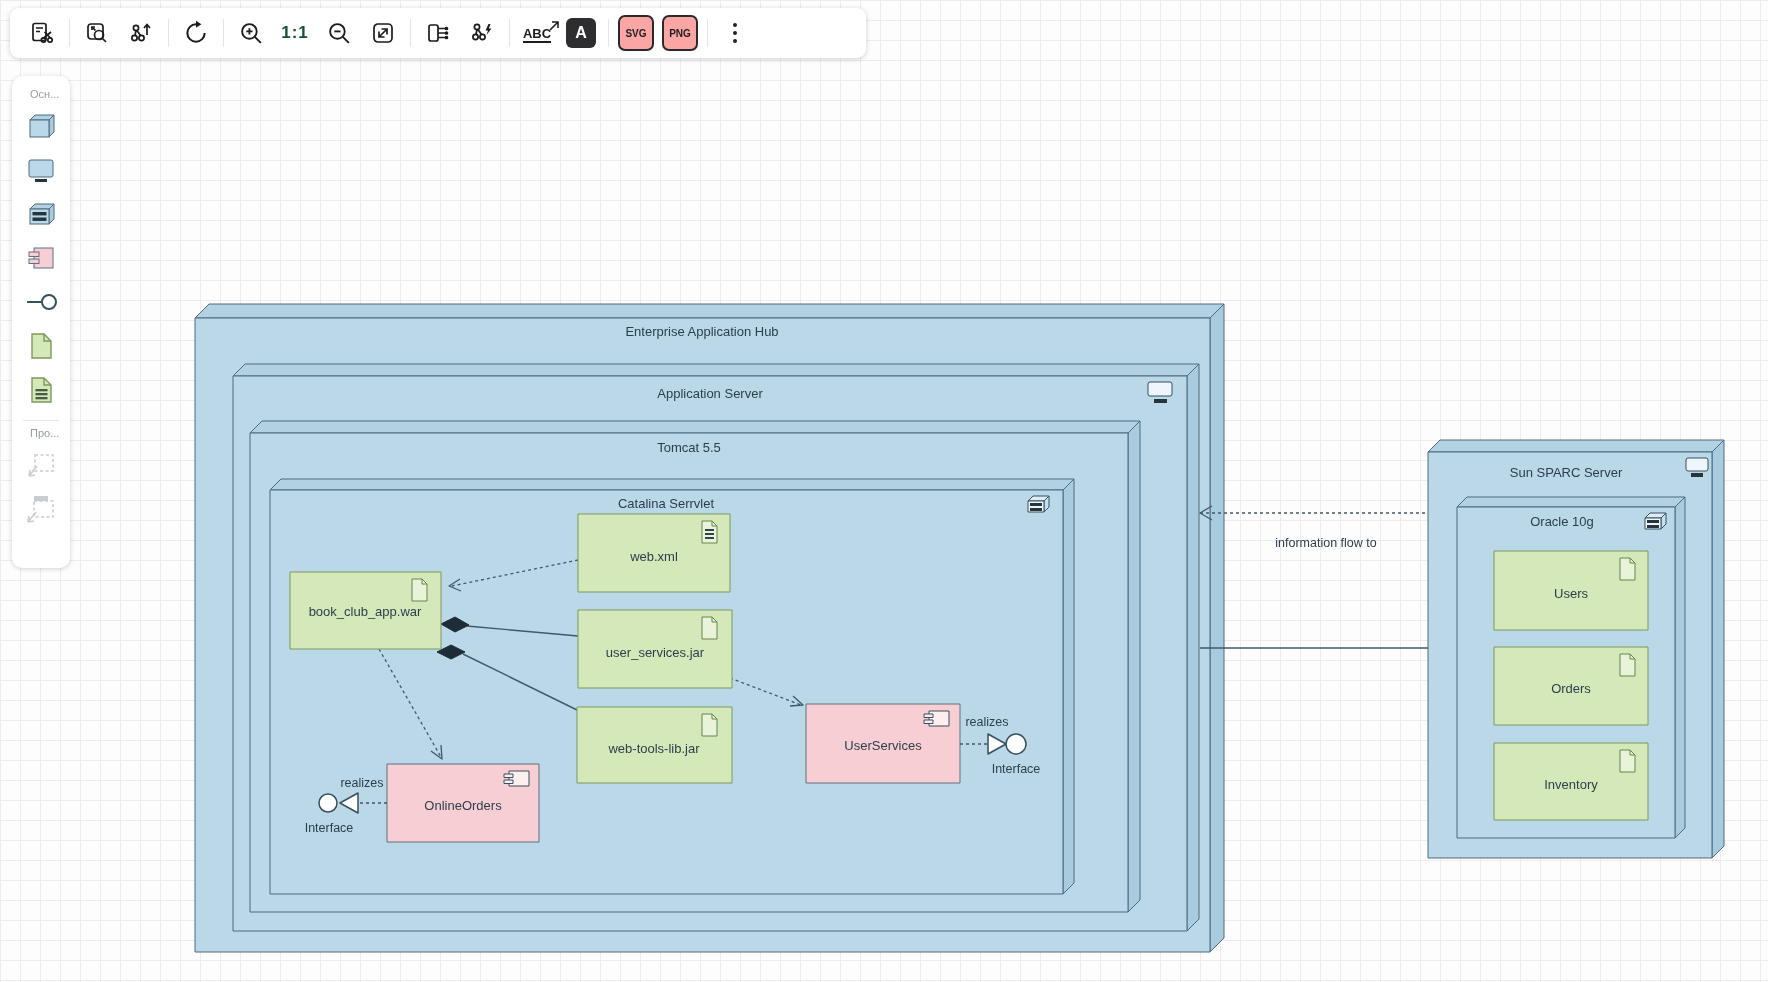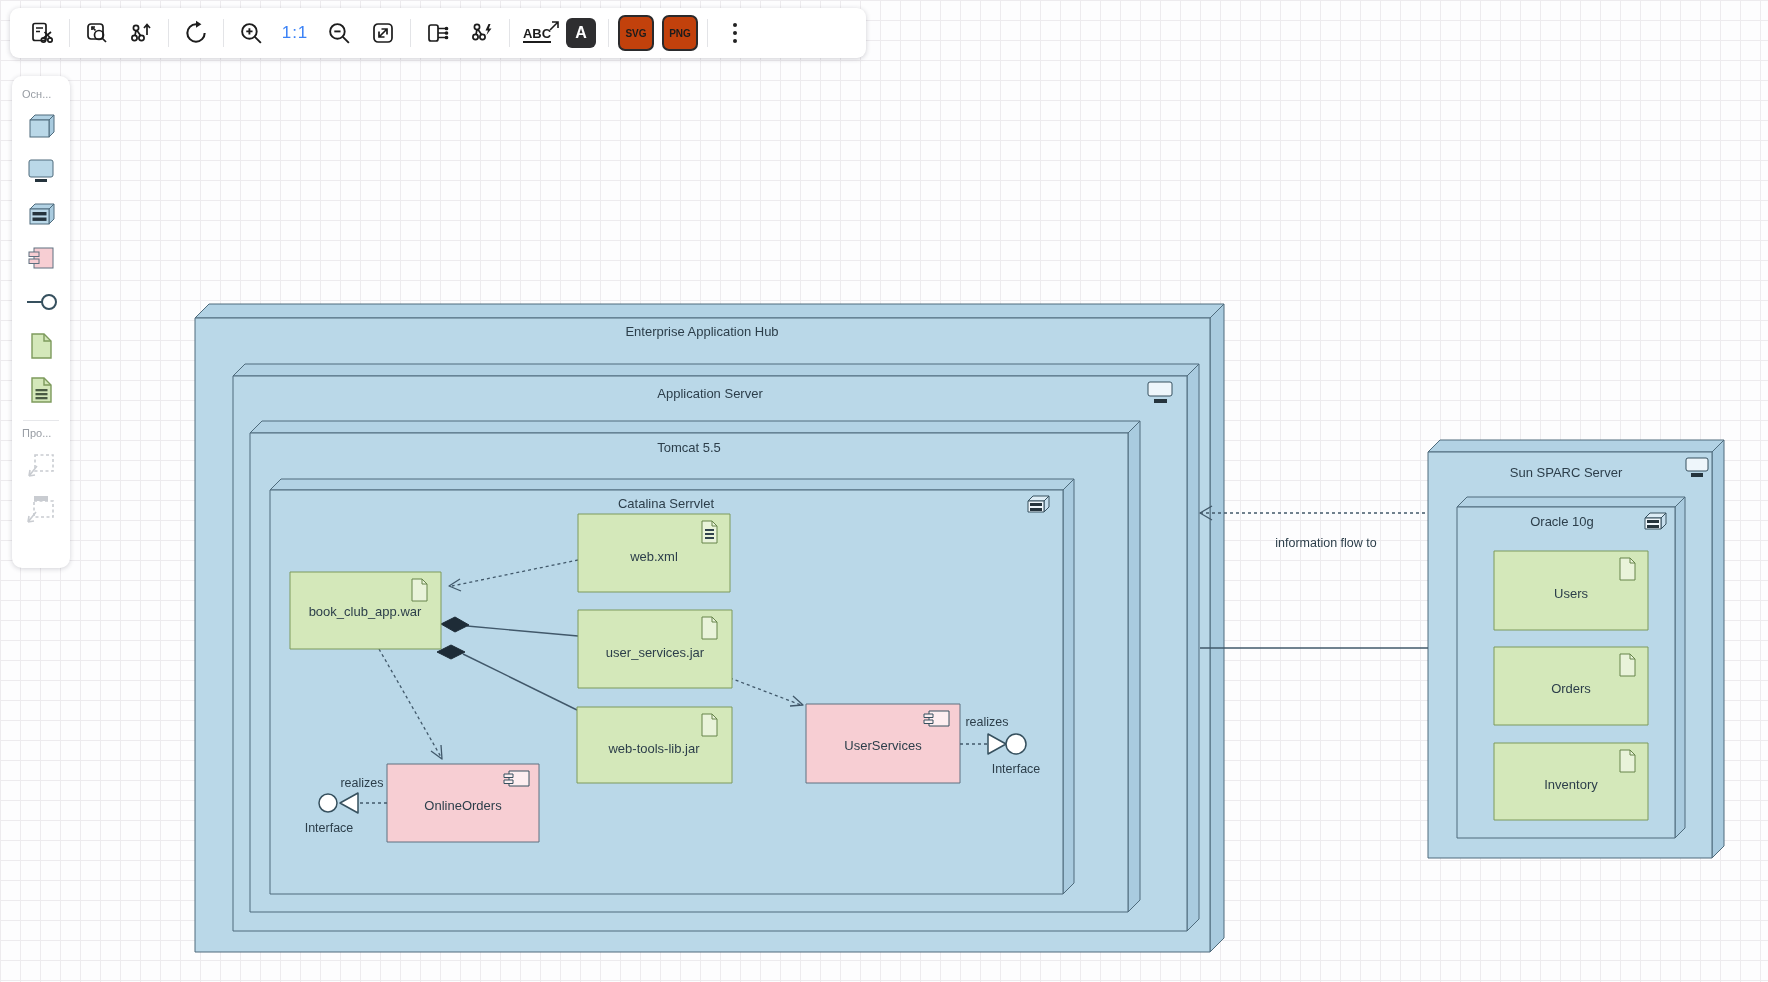--- a/index.html
+++ b/index.html
@@ -12,33 +12,33 @@
       linear-gradient(to bottom,#edebee 1px,transparent 1px);
     background-size:20px 20px;}
   #diagram{position:absolute;left:0;top:0;z-index:1;}
   
   .toolbar{position:absolute;left:10px;top:8px;width:856px;height:50px;z-index:5;
     background:#fff;border-radius:9px;box-shadow:0 1px 5px rgba(40,40,60,.22);
     display:flex;align-items:center;padding:0 10px;box-sizing:border-box;}
   .tb-btn{width:44px;height:38px;display:flex;align-items:center;justify-content:center;
     border-radius:6px;cursor:pointer;flex:0 0 auto;}
   .tb-sep{width:1px;height:28px;background:#e3e4e7;margin:0 5px;flex:0 0 auto;}
-  .tb-ratio{font-size:17px;font-weight:normal;color:#3b82f6;letter-spacing:1px;}
+  .tb-ratio{font-size:17px;font-weight:bold;color:#14532d;letter-spacing:1px;}
   .tb-abc{font-size:13px;font-weight:bold;color:#1c1c1c;border-bottom:2px solid #1c1c1c;line-height:11px;}
   .tb-A{width:30px;height:30px;background:#2e2e30;color:#fff;border-radius:6px;
     display:flex;align-items:center;justify-content:center;font-weight:bold;font-size:16px;}
   .tb-file{width:32px;height:32px;border:2px solid #2a2a2c;border-radius:7px;
     display:flex;align-items:center;justify-content:center;
-    font-size:10px;font-weight:bold;color:#1c1c1c;background:#c2410c;}
+    font-size:10px;font-weight:bold;color:#1c1c1c;background:#fca5a5;}
   .tb-kebab{display:flex;flex-direction:column;gap:4px;}
   .tb-kebab i{width:4px;height:4px;border-radius:50%;background:#222;display:block;}
   
   .sidebar{position:absolute;left:12px;top:76px;width:58px;height:492px;z-index:5;
     background:#fff;border-radius:10px;box-shadow:0 1px 5px rgba(40,40,60,.20);
-    display:flex;flex-direction:column;align-items:center;padding:10px 0;box-sizing:border-box;}
+    display:flex;flex-direction:column;align-items:center;padding:10px 8px;box-sizing:border-box;}
   .sb-label{font-size:11px;color:#979ca3;align-self:flex-start;margin:2px 0 4px 10px;}
   .sb-item{width:40px;height:40px;display:flex;align-items:center;justify-content:center;
     margin:2px 0;cursor:pointer;border-radius:6px;}
   .sb-div{width:36px;height:1px;background:#e6e7ea;margin:8px 0 4px 0;}
 </style>
 </head>
 <body>
 
 <div class="canvas">
 

